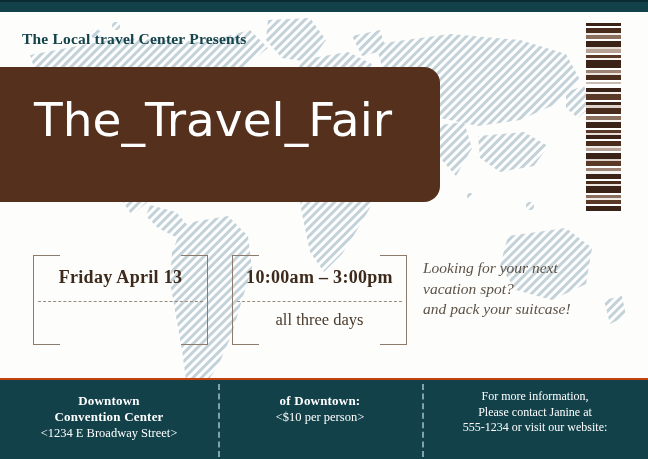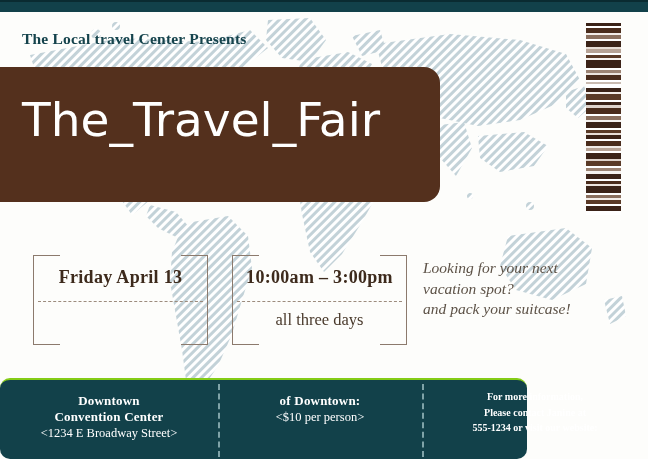--- a/index.html
+++ b/index.html
@@ -40,21 +40,21 @@
 
   
   .title-banner{
     position:absolute;left:-12px;top:67px;
     width:452px;height:135px;
     background:#54301d;
     border-top-right-radius:16px;
     border-bottom-right-radius:16px;
   }
   .title-text{
-    position:absolute;left:22px;top:96px;
+    position:absolute;left:34px;top:96px;
     font-family:"DejaVu Sans",sans-serif;
     font-weight:400;
     font-size:47px;
     line-height:47px;
     color:#ffffff;
     letter-spacing:0px;
     white-space:nowrap;
   }
 
   
@@ -115,25 +115,24 @@
     font-family:"Liberation Serif",serif;
     font-style:italic;
     font-size:15.5px;
     line-height:20.5px;
     color:#5d5247;
   }
   .promo div{white-space:nowrap;}
 
   
   .footer{
-    position:absolute;left:0;top:378px;width:527px;height:81px;
+    position:absolute;left:0;top:378px;width:648px;height:81px;
     background:#12414a;
-    border-top:2px solid #84cc16;
+    border-top:2px solid #c2410c;
     box-sizing:border-box;
-    border-radius:10px;
   }
   .fdiv{
     position:absolute;top:4px;height:73px;width:0;
     border-left:2px dashed #7fa3a8;
   }
   .fdiv.d1{left:218px;}
   .fdiv.d2{left:422px;}
 
   .fcol{position:absolute;text-align:center;color:#ffffff;}
   .fcol .b{
@@ -144,21 +143,21 @@
     font-family:"Liberation Serif",serif;
     font-size:12.5px;line-height:16px;
   }
   .fcol .it{
     font-family:"Liberation Serif",serif;
     font-weight:bold;font-style:italic;font-size:12.5px;line-height:16px;
   }
   .fcol1{left:0;top:13px;width:218px;}
   .fcol2{left:218px;top:13px;width:204px;}
   .fcol3{left:422px;top:9px;width:226px;}
-  .fcol3 .n{font-size:10px;line-height:15.5px;font-weight:bold;}
+  .fcol3 .n{font-size:12px;line-height:15.5px;}
   .fcol3 .it{font-size:11.5px;line-height:15.5px;}
 </style>
 </head>
 <body>
 
 <div id="poster">
 
   <div class="map-layer">
     <svg class="map-svg" viewBox="0 0 648 459" preserveAspectRatio="none">
       <defs>

